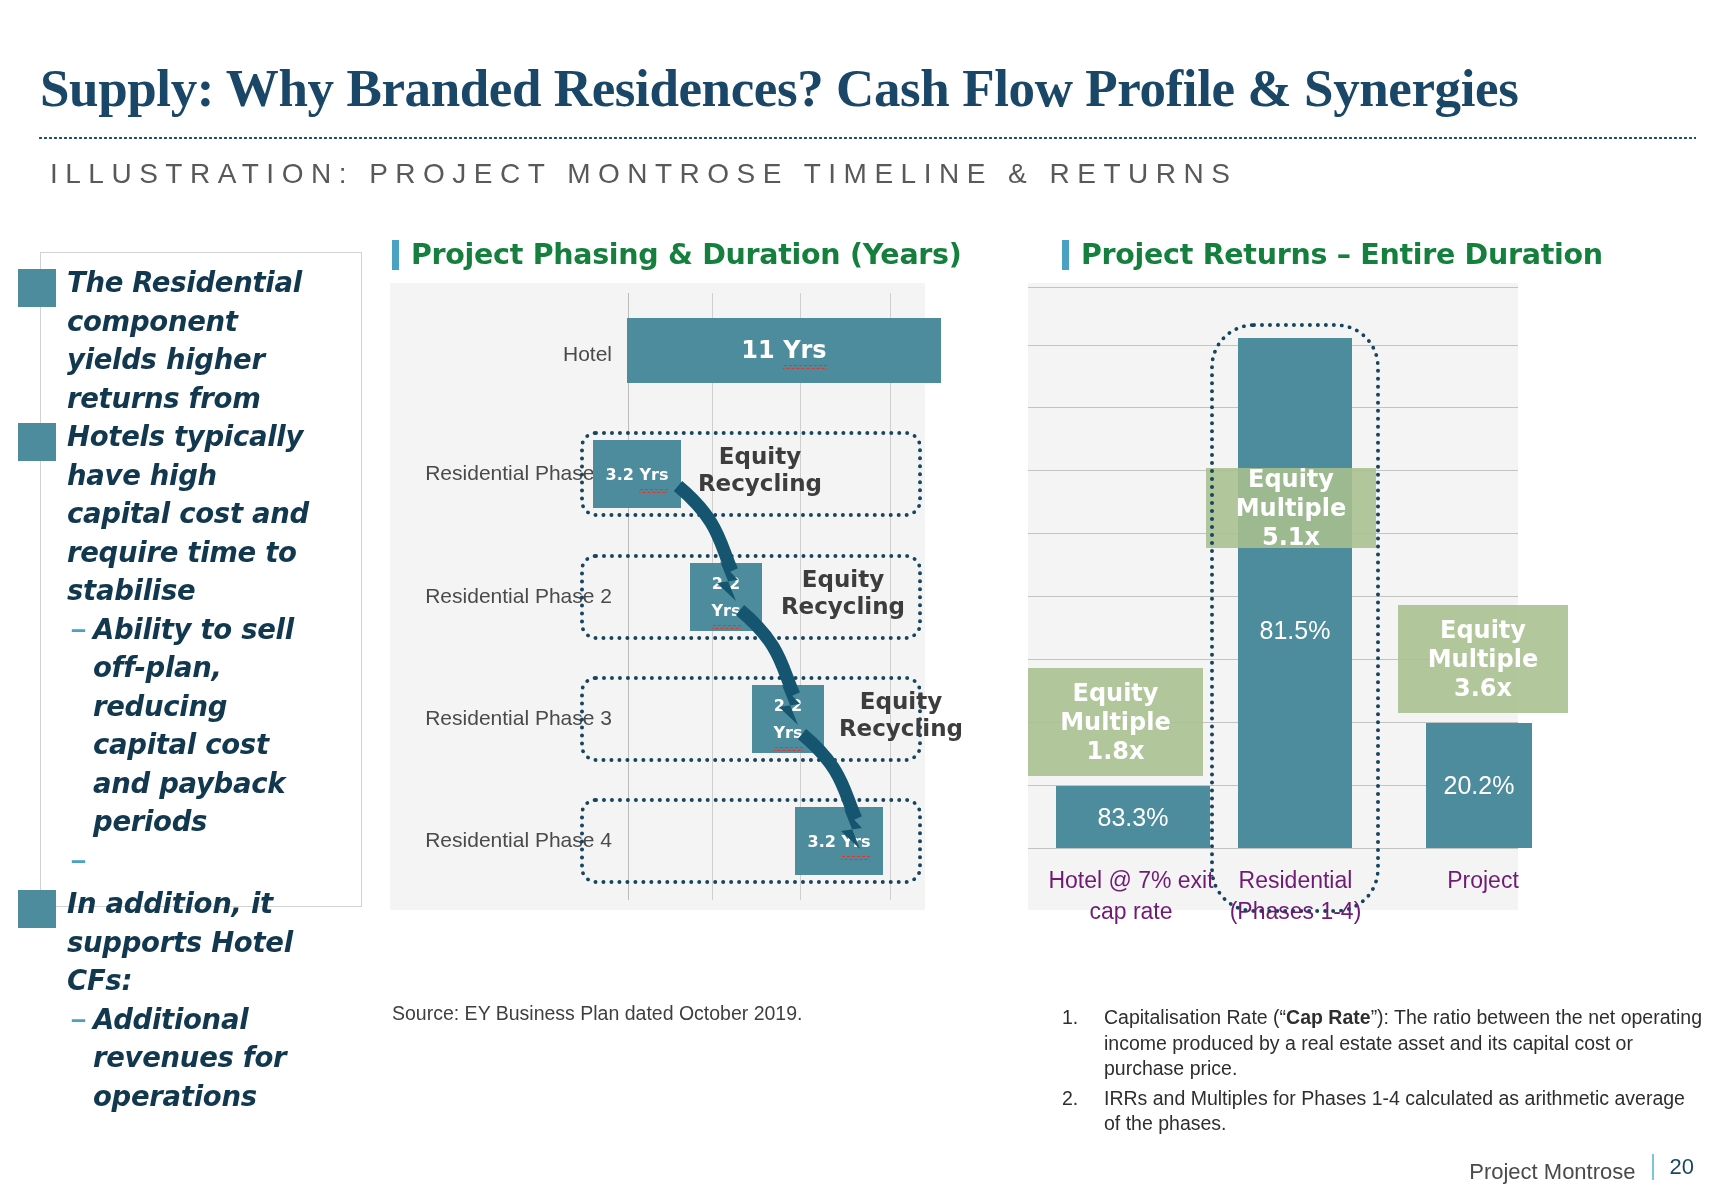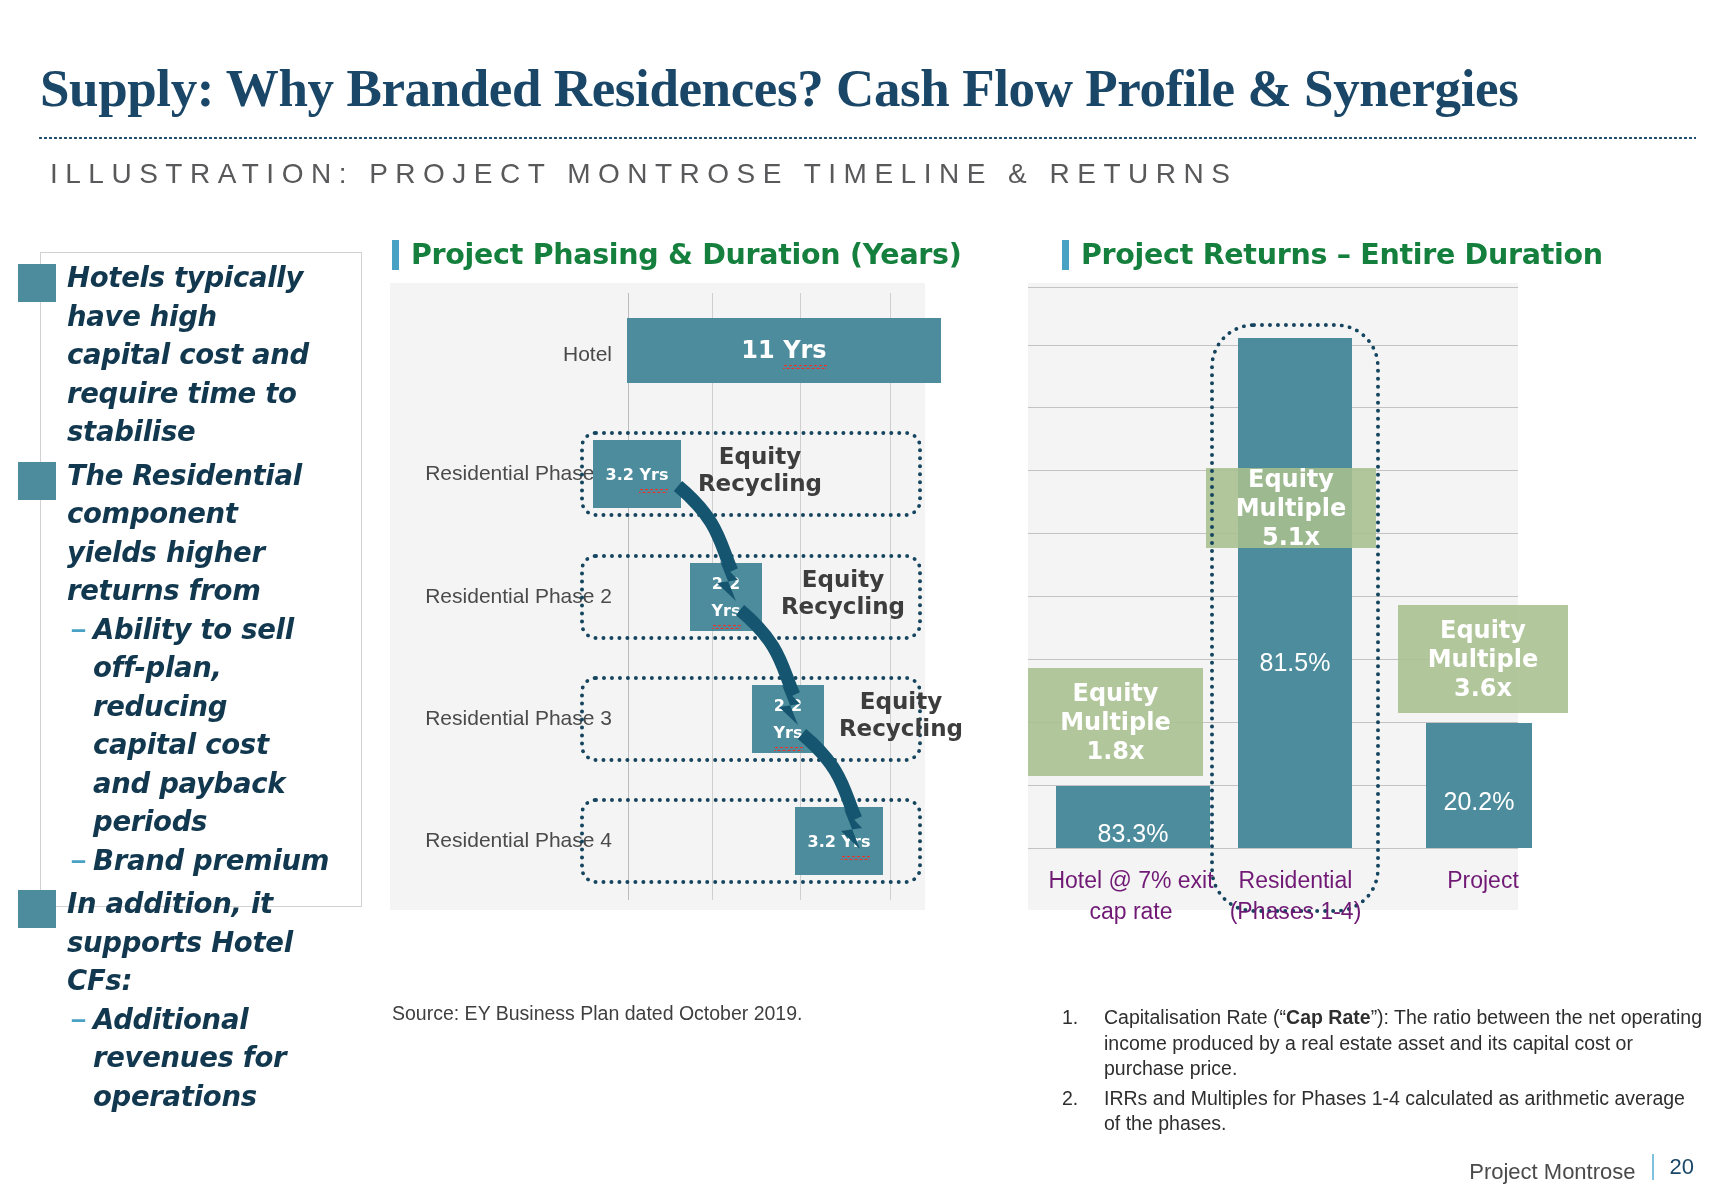--- a/index.html
+++ b/index.html
@@ -119,21 +119,21 @@
   .ret-plot {
     position: absolute; left: 1028px; top: 283px; width: 490px; height: 627px;
     background: #f4f4f4;
   }
   .hgl { position: absolute; left: 0; width: 100%; height: 1px; background: #c3c3c3; }
   .rbar {
     position: absolute; background: #4d8c9c;
     display: flex; align-items: center; justify-content: center;
   }
   .rbar span {
-    color: #fff; font-size: 25px; font-family: "Liberation Sans", sans-serif; margin-top: 32px;
+    color: #fff; font-size: 25px; font-family: "Liberation Sans", sans-serif;
   }
   .embox {
     position: absolute; background: rgba(168,191,142,0.88);
     display: flex; align-items: center; justify-content: center;
     color: #fff; font-family: "DejaVu Sans", sans-serif;
     font-weight: bold; font-size: 24px; line-height: 29px; text-align: center;
     white-space: pre-line;
   }
   .xlab {
     position: absolute; font-size: 23px; color: #701a75; text-align: center;
@@ -165,36 +165,35 @@
 
 <div class="slide">
 
   <div class="title">Supply: Why Branded Residences? Cash Flow Profile &amp; Synergies</div>
   <div class="title-rule"></div>
   <div class="subtitle">ILLUSTRATION: PROJECT MONTROSE TIMELINE &amp; RETURNS</div>
 
   <div class="left-card"></div>
   <div class="bullet-list">
 
+    <div class="b-row" style="margin-top:5px">
+      <div class="b-sq"></div>
+      <div class="b-txt" style="width:258px">The Residential component yields higher returns from</div>
+    </div>
+
     <div class="b-row">
       <div class="b-sq"></div>
       <div class="b-txt" style="width:250px">Hotels typically have high capital cost and require time to stabilise</div>
     </div>
-
-    <div class="b-row" style="margin-top:5px">
-      <div class="b-sq"></div>
-      <div class="b-txt" style="width:258px">The Residential component yields higher returns from</div>
-    </div>
     <div class="sub-row">
       <div class="sub-dash">–</div>
       <div class="sub-txt" style="width:240px">Ability to sell off-plan, reducing capital cost and payback periods</div>
     </div>
     <div class="sub-row">
       <div class="sub-dash">–</div>
-      <div class="sub-txt" style="width:240px">Brand premium</div>
     </div>
 
     <div class="b-row" style="margin-top:5px">
       <div class="b-sq"></div>
       <div class="b-txt" style="width:250px">In addition, it supports Hotel CFs:</div>
     </div>
     <div class="sub-row">
       <div class="sub-dash">–</div>
       <div class="sub-txt" style="width:200px">Additional revenues for operations</div>
     </div>

